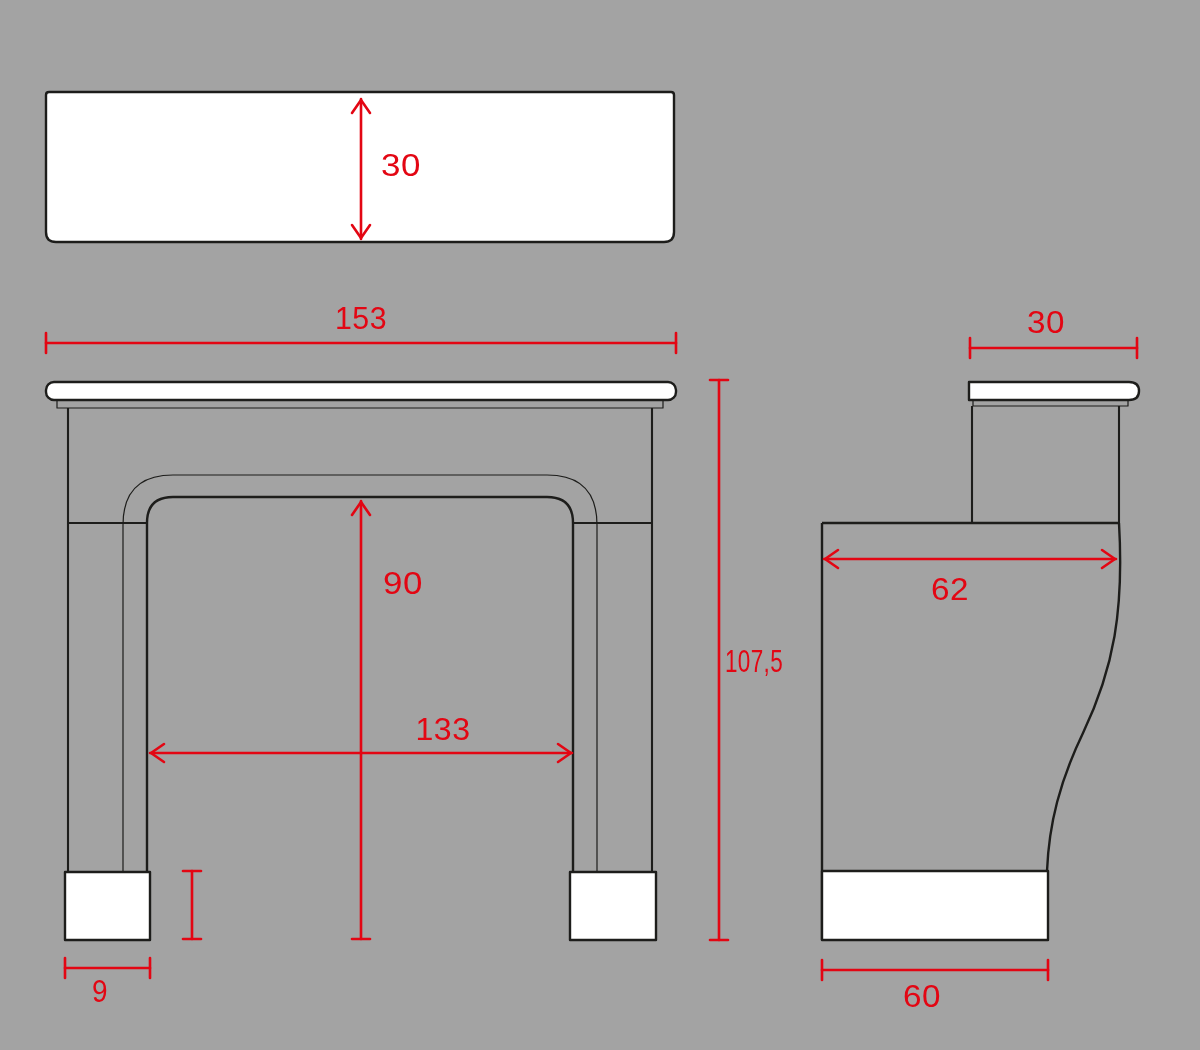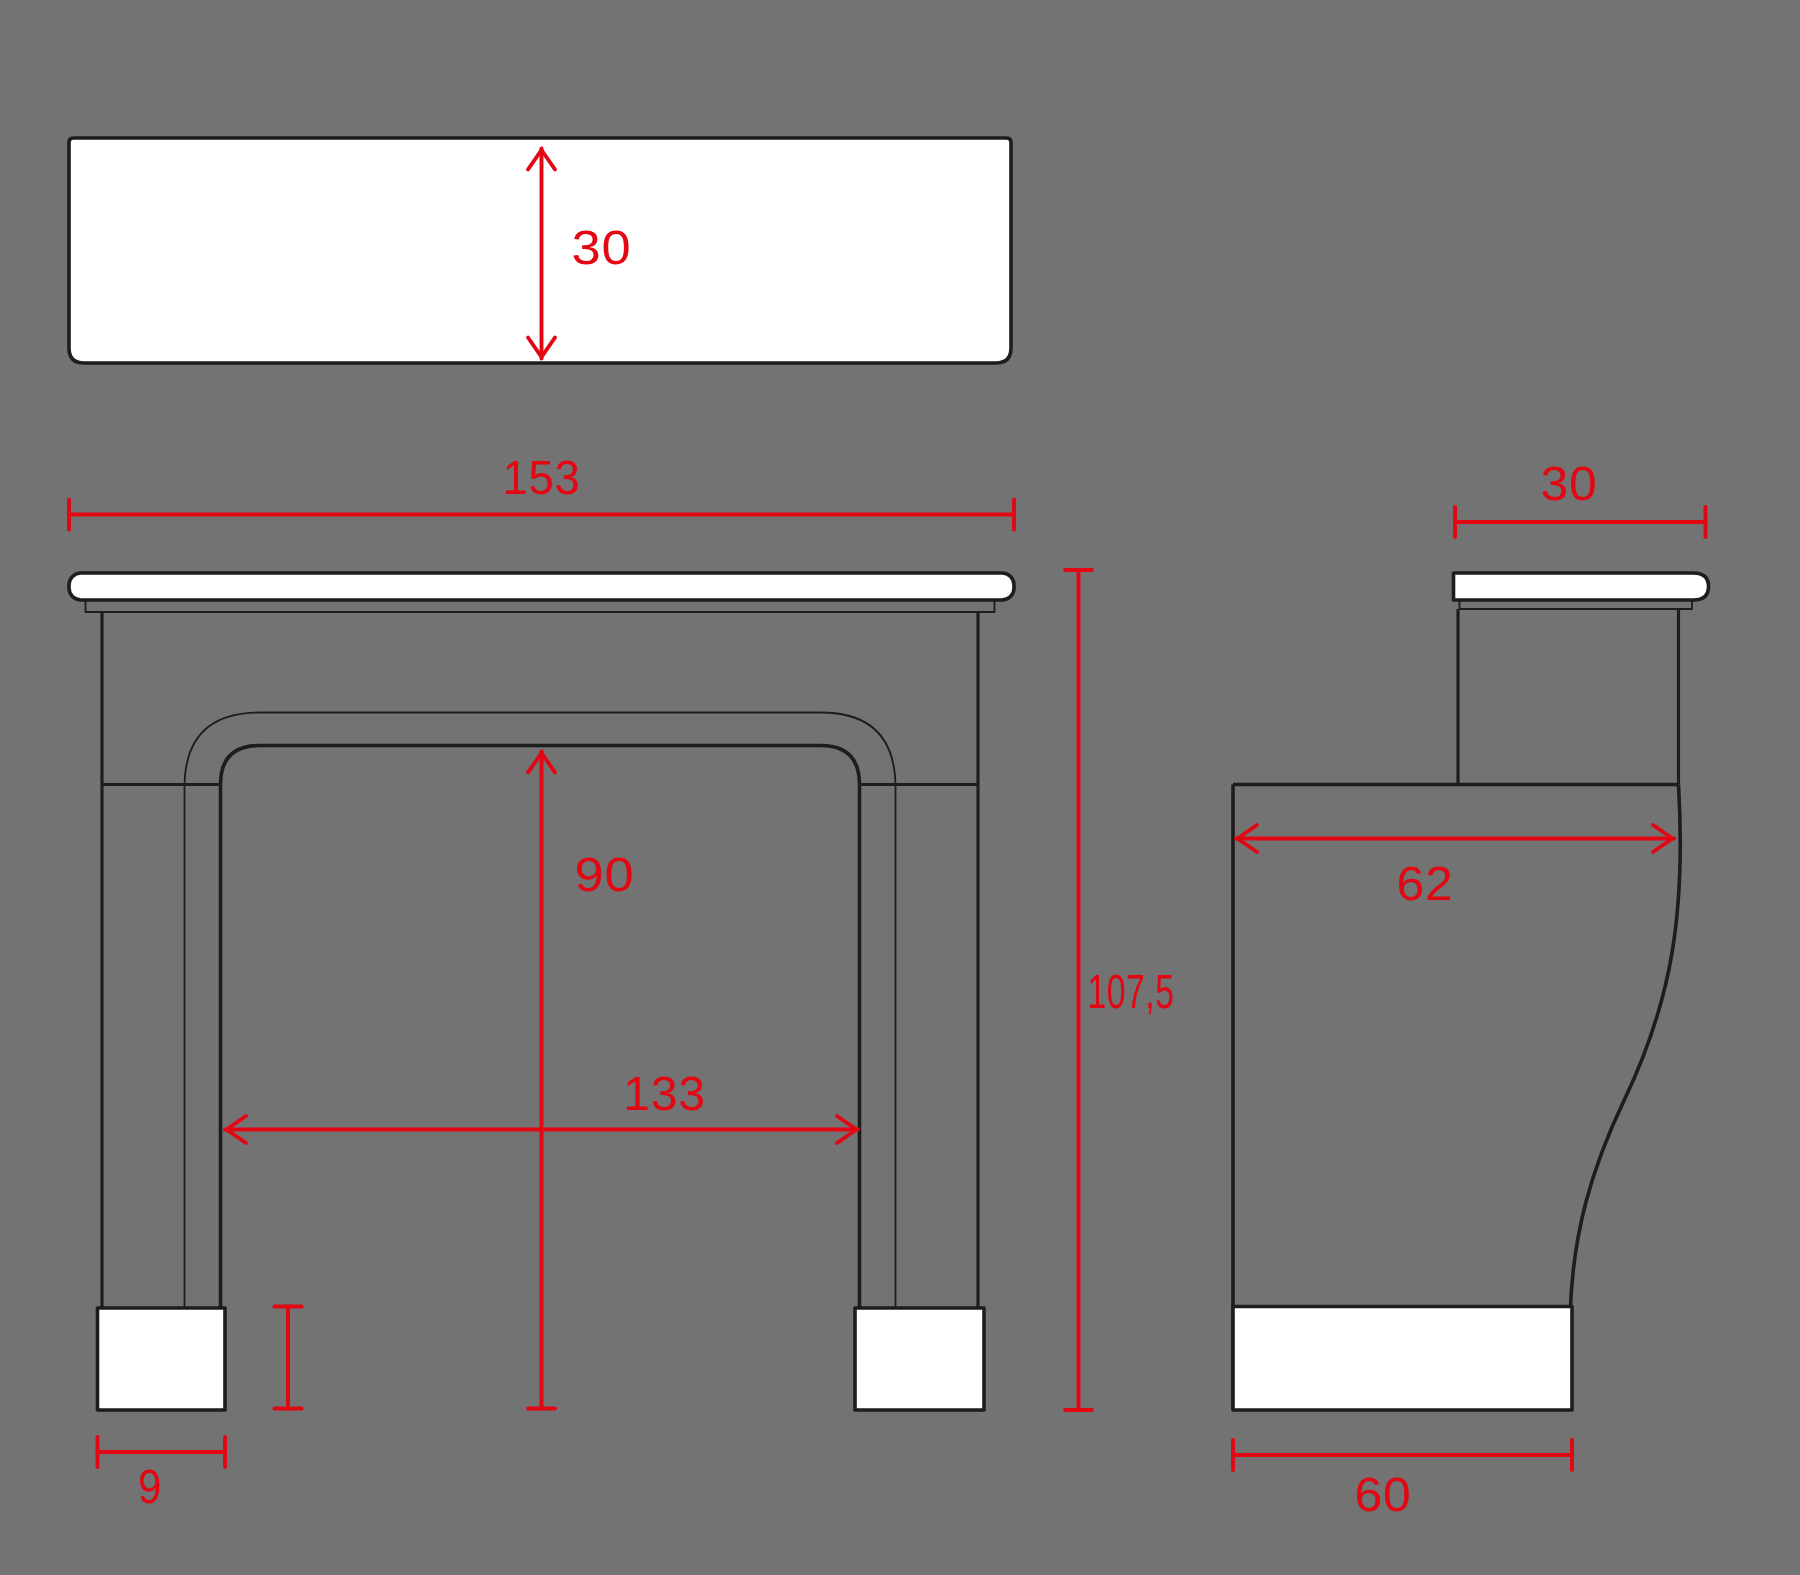--- a/index.html
+++ b/index.html
@@ -4,21 +4,21 @@
 <style>
   html, body {
     margin: 0;
     padding: 0;
     background: #ffffff;
   }
   .canvas {
     position: relative;
     width: 1200px;
     height: 1050px;
-    background: #737373;
+    background: #a3a3a3;
     overflow: hidden;
     font-family: "Liberation Sans", sans-serif;
   }
   svg { display: block; }
 
   
   .ln       { fill: none; stroke: #1d1d1b; stroke-width: 2.4px; stroke-linecap: butt; stroke-linejoin: round; }
   .ln-med   { fill: none; stroke: #1d1d1b; stroke-width: 2.1px; stroke-linejoin: round; }
   .ln-thin  { fill: none; stroke: #1d1d1b; stroke-width: 1.2px; stroke-linejoin: round; }
   .face     { fill: #ffffff; }

